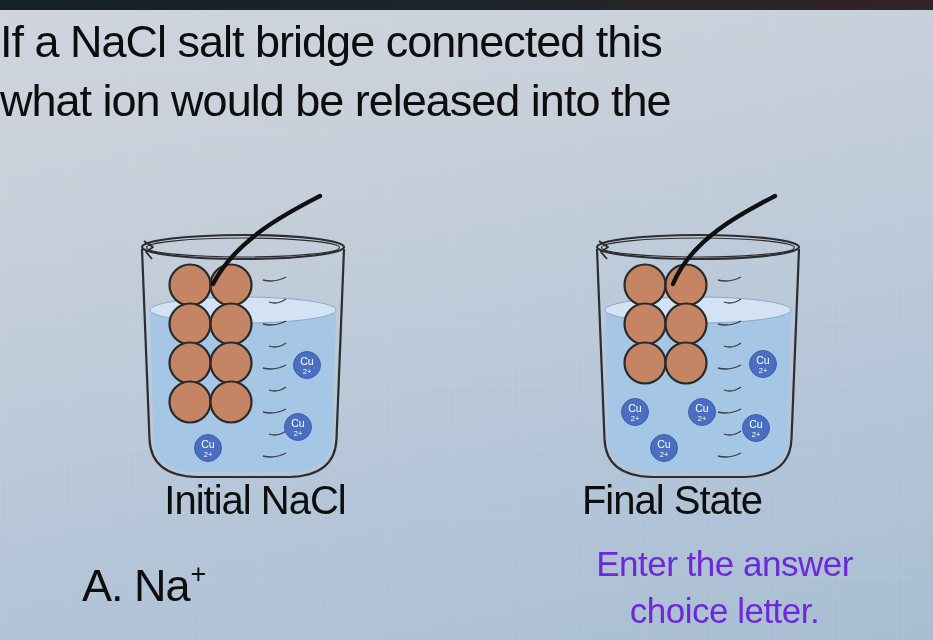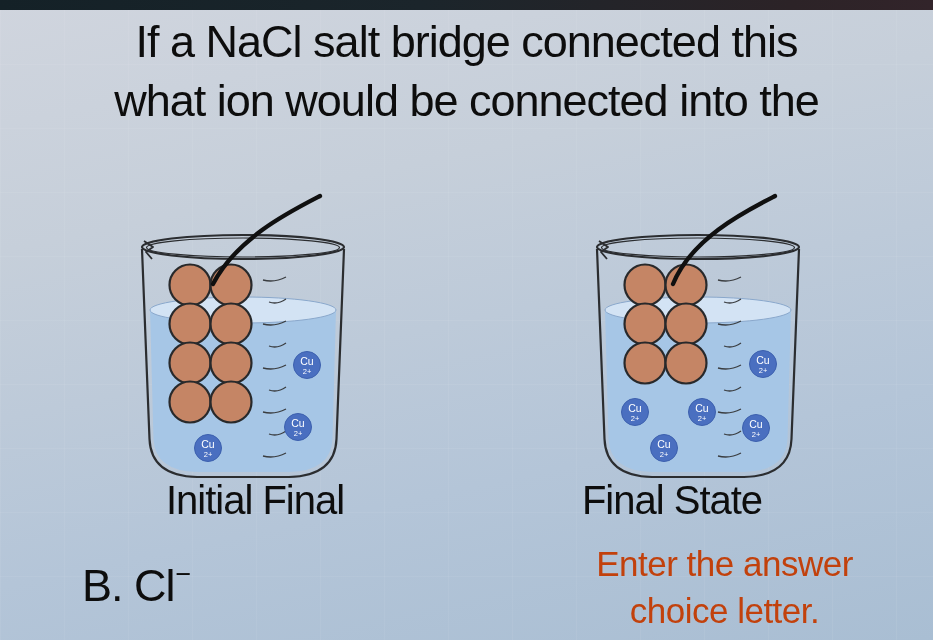--- a/index.html
+++ b/index.html
@@ -13,21 +13,21 @@
     background-image:
       linear-gradient(rgba(255,255,255,.055) 1px, transparent 1px),
       linear-gradient(90deg, rgba(255,255,255,.055) 1px, transparent 1px);
     background-size:64px 64px;
   }
   .top-bar{
     position:absolute;top:0;left:0;width:933px;height:10px;
     background:linear-gradient(90deg,#142127 0%,#1b252b 45%,#2c2327 85%,#32242a 100%);
   }
   .question{
-    position:absolute;top:12px;left:0;width:933px;text-align:center;
+    position:absolute;top:12px;left:0;width:933px;text-align:left;
     color:#0d0d0d;font-size:45px;line-height:59px;letter-spacing:-1px;
   }
   .question div{white-space:nowrap;}
   .beaker-wrap{position:absolute;width:220px;height:292px;}
   .beaker-wrap.left{left:133px;top:192px;}
   .beaker-wrap.right{left:588px;top:192px;}
   svg{overflow:visible;}
   svg text{font-family:"Liberation Sans", sans-serif;}
   .state-label{
     position:absolute;top:478px;width:240px;text-align:center;
@@ -47,21 +47,21 @@
   }
 </style>
 </head>
 <body>
 
 <div class="grid-overlay"></div>
 <div class="top-bar"></div>
 
 <div class="question">
   <div>If a NaCl salt bridge connected this</div>
-  <div>what ion would be connected into the</div>
+  <div>what ion would be released into the</div>
 </div>
 
 <div class="beaker-wrap left">
   <svg class="beaker-svg" width="220" height="292" viewBox="0 0 220 292">
       <path d="M 17 118 L 20.5 247 Q 22 279 64 280 L 156 280 Q 198 279 199.5 247 L 203 118 Z" fill="#a6c6e6"></path>
       <ellipse cx="110" cy="118" rx="93" ry="13" fill="#d3e3f4" stroke="#8aa8cc" stroke-width="1"></ellipse>
       <path d="M 130 88 Q 141.5 91 153 85" fill="none" stroke="#3a3d40" stroke-width="1.3"></path>
       <path d="M 136 110 Q 144.5 113 153 107" fill="none" stroke="#3a3d40" stroke-width="1.3"></path>
       <path d="M 130 132 Q 141.5 135 153 129" fill="none" stroke="#3a3d40" stroke-width="1.3"></path>
       <path d="M 136 154 Q 144.5 157 153 151" fill="none" stroke="#3a3d40" stroke-width="1.3"></path>
@@ -145,20 +145,20 @@
         <text x="76" y="265" text-anchor="middle" fill="#ffffff" font-size="7.5">2+</text>
       </g>
       <path d="M 9 57 L 16.5 247 Q 18 284 64 285 L 156 285 Q 202 284 203.5 247 L 211 57" fill="none" stroke="#2b2d30" stroke-width="2.2"></path>
       <ellipse cx="110" cy="55" rx="101" ry="12" fill="none" stroke="#2b2d30" stroke-width="2.2"></ellipse>
       <ellipse cx="110" cy="55.5" rx="96.5" ry="9.5" fill="none" stroke="#2b2d30" stroke-width="1.2"></ellipse>
       <path d="M 11 49 L 20 55 L 13 60 L 19 67" fill="none" stroke="#2b2d30" stroke-width="1.8" stroke-linejoin="round"></path>
       <path d="M 187 4 C 156 20 104 46 85 92" fill="none" stroke="#101010" stroke-width="4.3" stroke-linecap="round"></path>
     </svg>
 </div>
 
-<div class="state-label left">Initial Final</div>
+<div class="state-label left">Initial NaCl</div>
 <div class="state-label right">Final State</div>
 
 <div class="choices">
-  <div class="choice"><span>B.</span>&nbsp;<span>Cl</span><sup>−</sup></div>
+  <div class="choice"><span>A.</span>&nbsp;<span>Na</span><sup>+</sup></div>
 </div>
 
-<div class="answer-prompt" style="color: #c2410c;">Enter the answer choice letter.</div>
+<div class="answer-prompt" style="color: #6d28d9;">Enter the answer choice letter.</div>
 
 </body></html>

